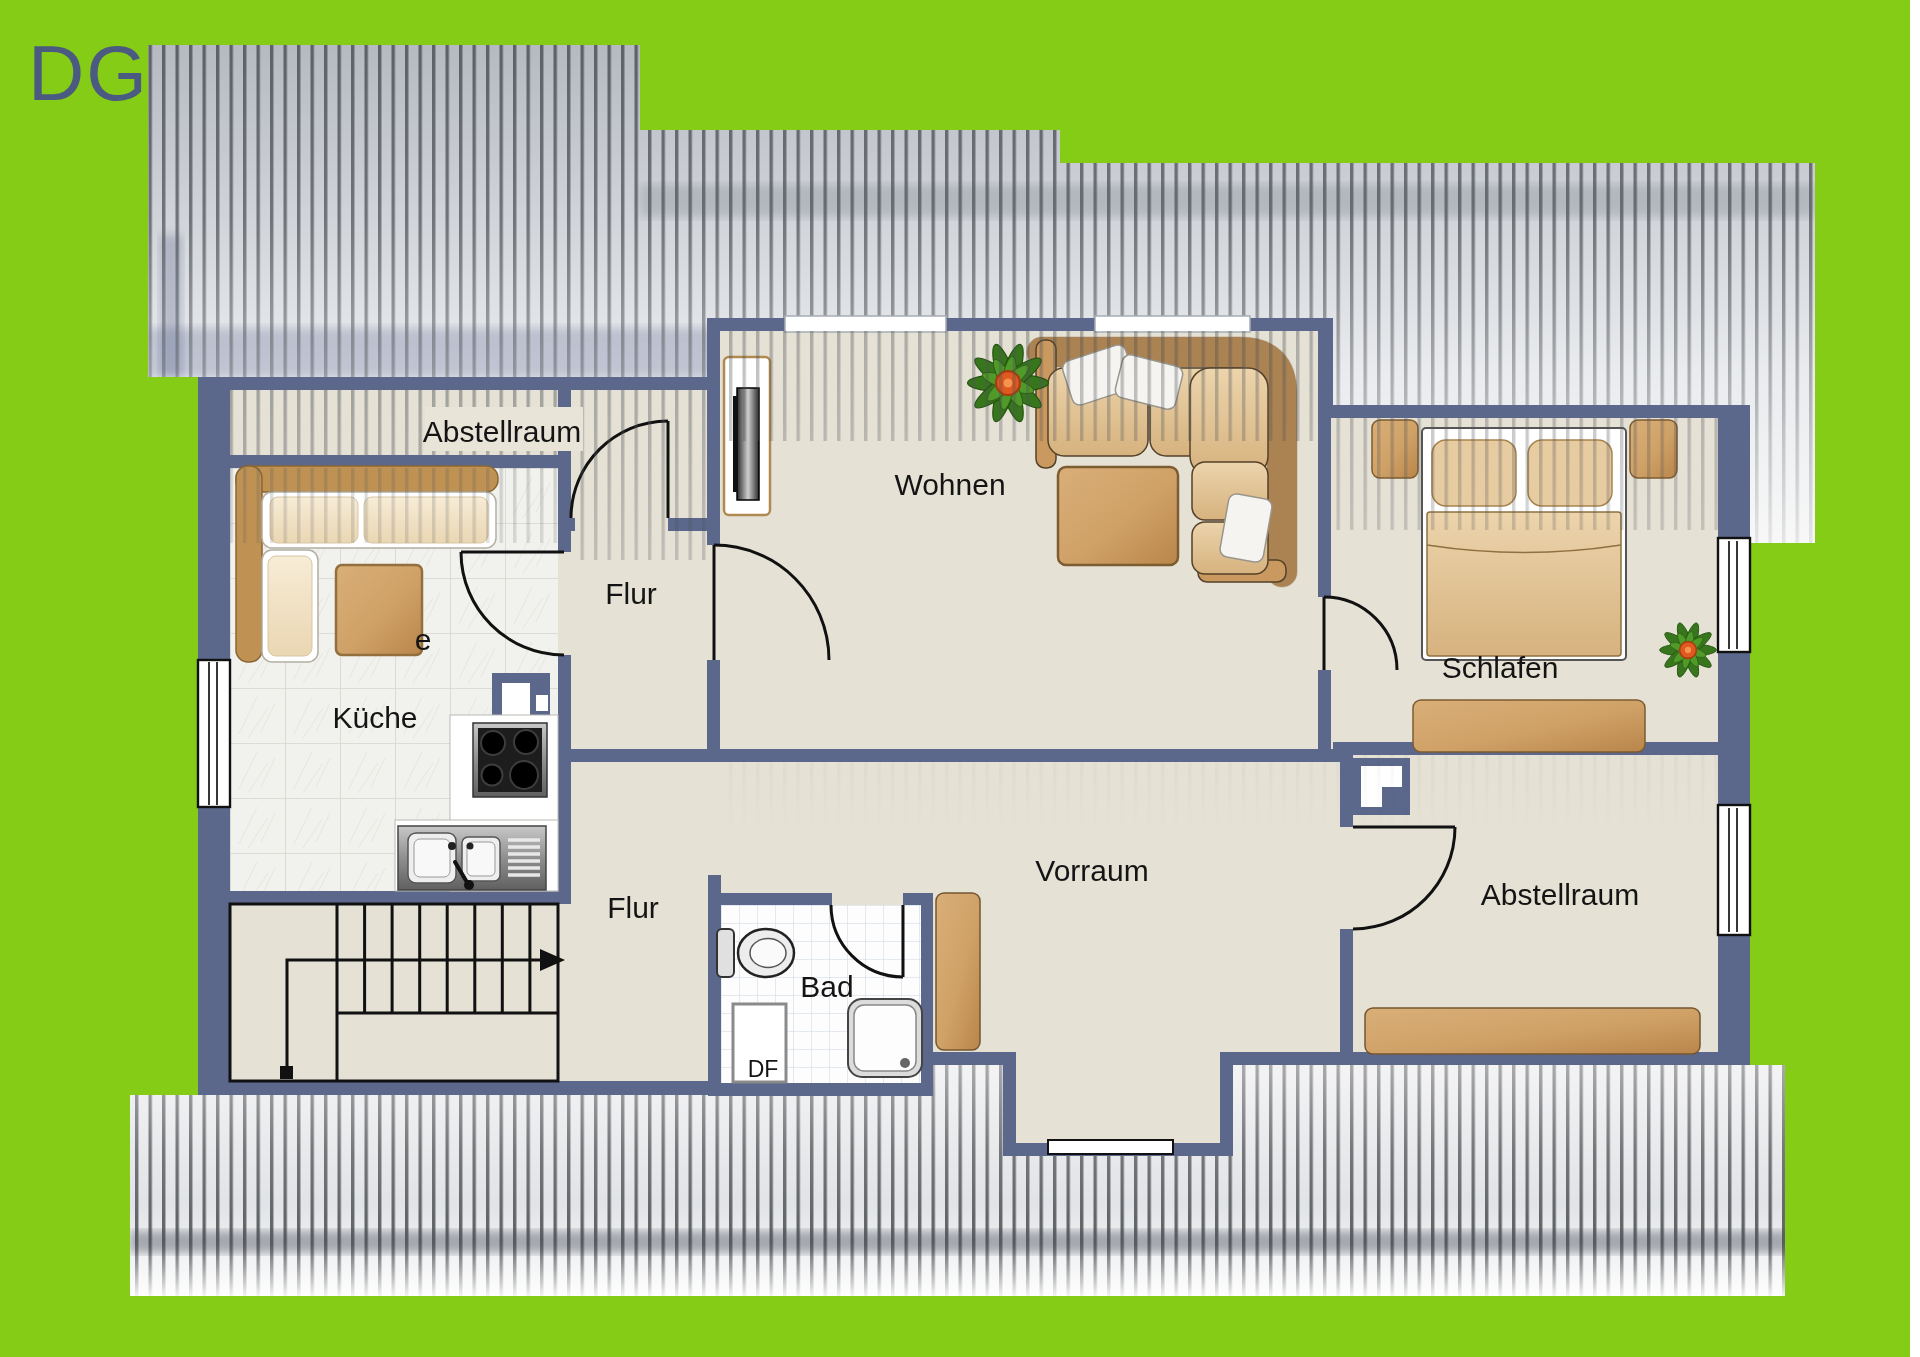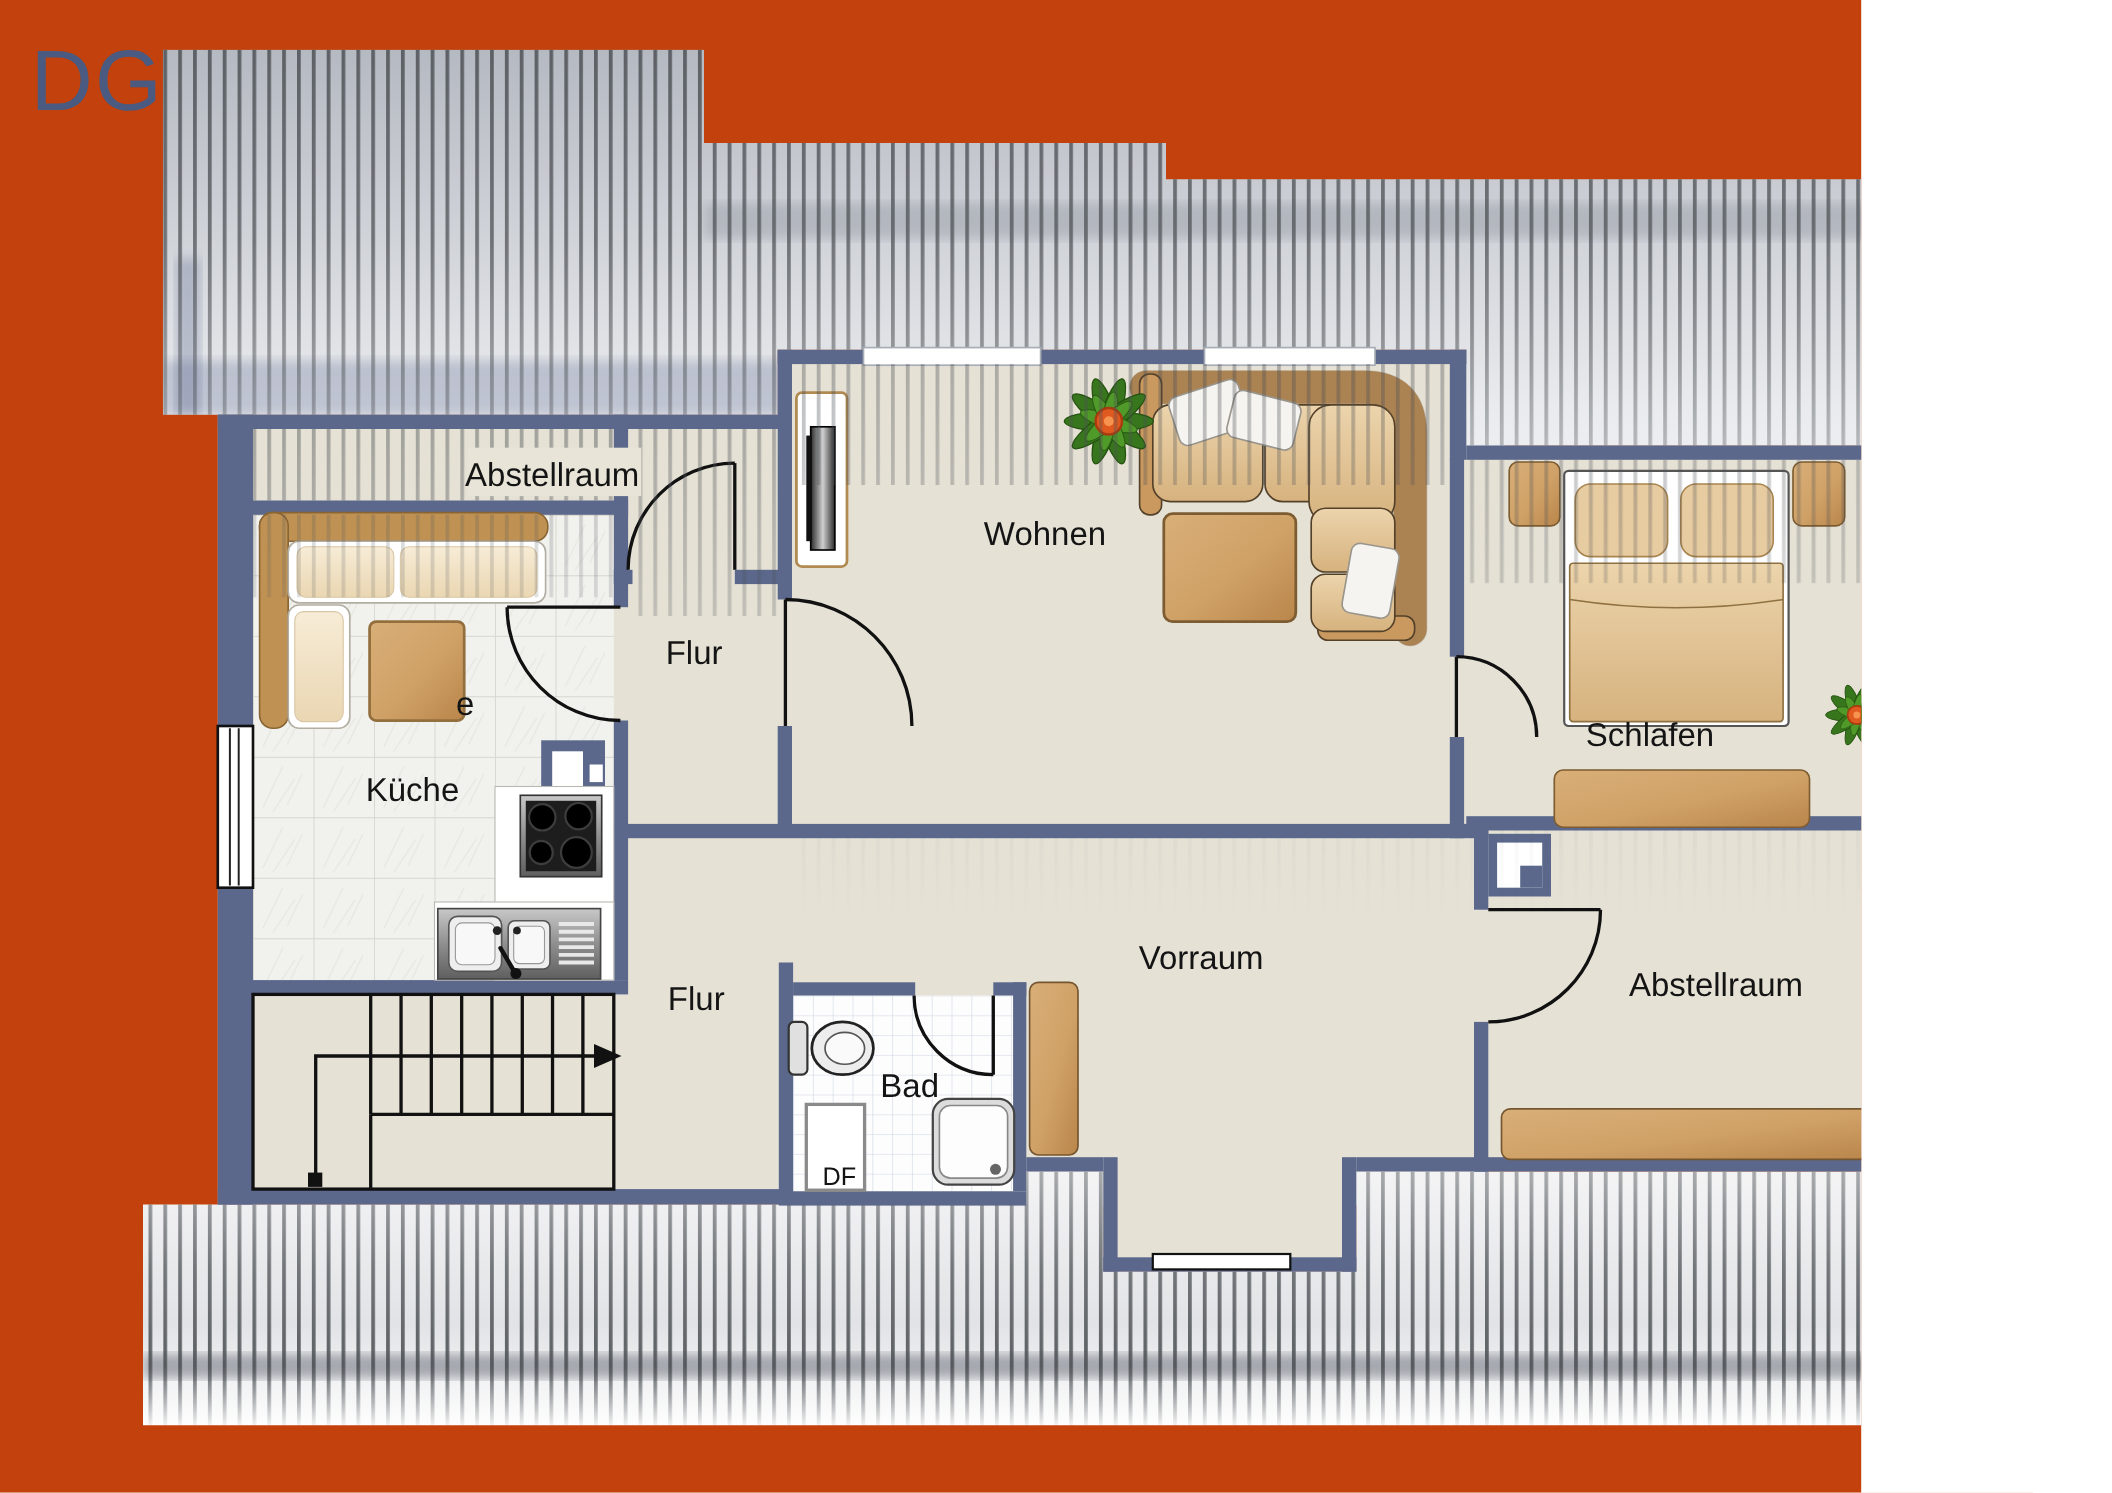--- a/index.html
+++ b/index.html
@@ -1,16 +1,16 @@
 <!DOCTYPE html>
 <html><head>
 <meta charset="utf-8">
 <style>
   html,body{margin:0;padding:0;background:#fff;}
-  #stage{position:relative;width:1692px;height:1357px;background:#c2410c;overflow:hidden;
+  #stage{position:relative;width:1910px;height:1357px;background:#84cc16;overflow:hidden;
          font-family:"Liberation Sans", sans-serif;}
   svg{position:absolute;left:0;top:0;}
   text{font-family:"Liberation Sans", sans-serif;}
   .roomlabel{font-size:30px;fill:#141414;}
   .small{font-size:23px;fill:#141414;}
   .floor{font-size:78px;fill:#4b5a80;letter-spacing:2px;}
 </style>
 </head>
 <body>
 

